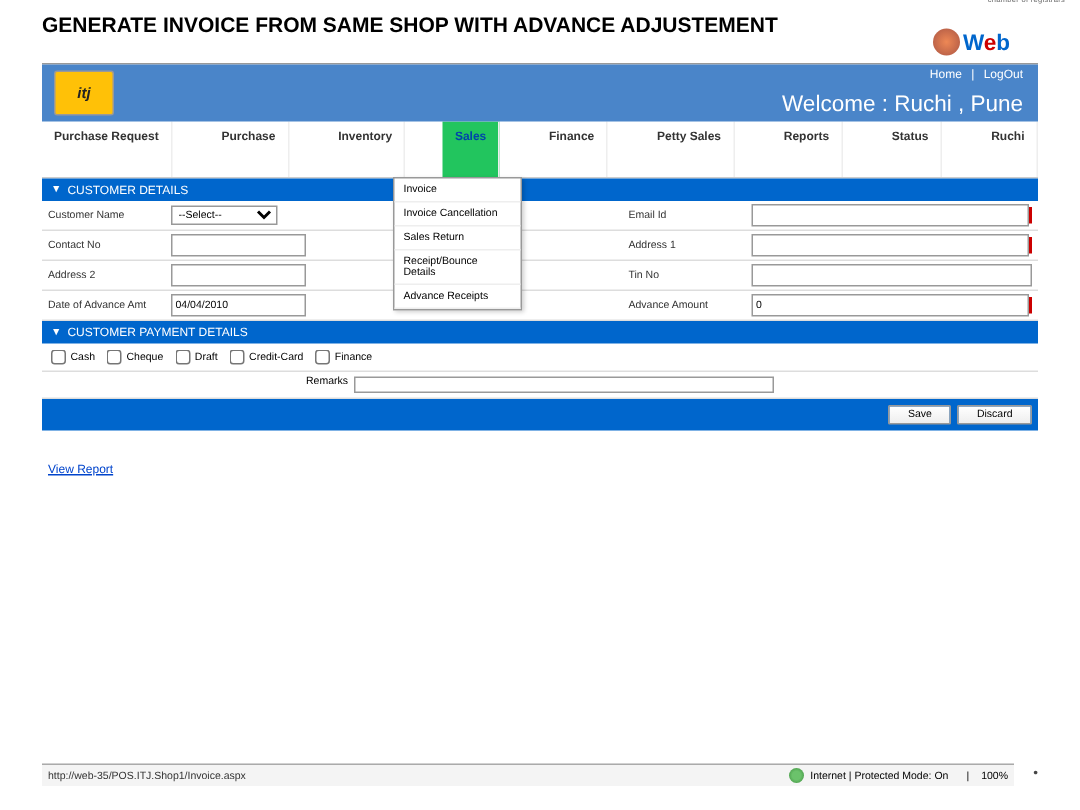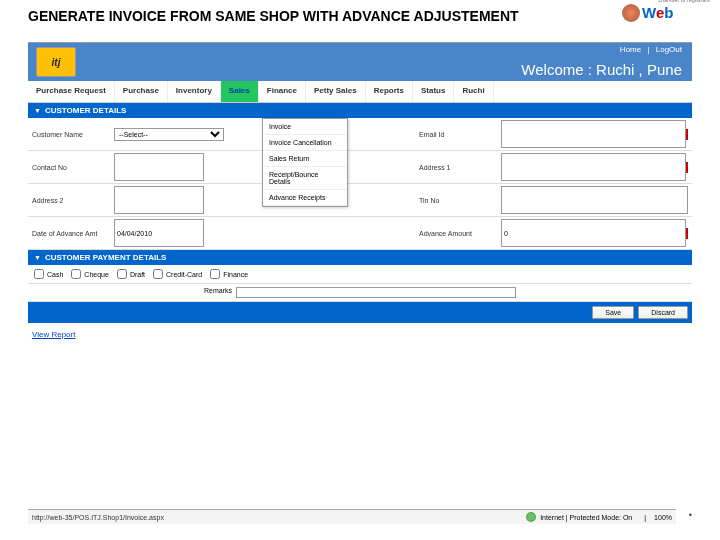--- a/index.html
+++ b/index.html
@@ -1,52 +1,52 @@
 <!DOCTYPE html>
 <html><head>
 <meta charset="utf-8">
 <style>
   * { box-sizing: border-box; margin: 0; padding: 0; }
   body { font-family: Arial, sans-serif; background: #fff; width: 720px; height: 540px; overflow: hidden; font-size: 9px; }
   .page-title { font-weight: bold; font-size: 14px; padding: 8px 28px 18px 28px; color: #000; }
-  .top-right-logo { position: absolute; top: 4px; right: 8px; width: 90px; height: 28px; display: flex; gap: 2px; }
+  .top-right-logo { position: absolute; top: 14px; right: 8px; width: 90px; height: 28px; display: flex; align-items: center; gap: 2px; }
   .logo-globe { width: 18px; height: 18px; background: radial-gradient(circle, #e85, #a54); border-radius: 50%; }
   .logo-web { font-weight: bold; font-size: 15px; }
   .logo-web .w { color: #0066cc; }
   .logo-web .e { color: #cc0000; }
   .logo-web .b { color: #0066cc; }
   .logo-sub { font-size: 5px; color: #666; position: absolute; right: 10px; top: -3px; letter-spacing: 0.2px; }
   .app-frame { border-top: 1px solid #999; margin: 0 28px 0 28px; }
   .banner { height: 38px; background: linear-gradient(#4a85c9, #4a85c9); position: relative; display: flex; align-items: flex-start; }
   .banner-links { position: absolute; right: 10px; top: 2px; color: #fff; font-size: 8px; margin-left: 25px; }
   .banner-links span { margin-left: 4px; }
   .banner-logo { width: 40px; height: 30px; background: #ffc107; margin: 4px 0 0 8px; display: flex; align-items: center; justify-content: center; border: 1px solid #999; border-radius: 2px; overflow: hidden; }
   .banner-logo-text { font-weight: bold; font-size: 10px; color: #222; font-style: italic; }
   .welcome { position: absolute; right: 10px; bottom: 3px; color: #fff; font-size: 15px; }
-  .nav { display: flex; background: #fff; border-bottom: 1px solid #ccc; height: 22px; }
+  .nav { display: flex; background: #fff; border-bottom: 1px solid #ccc; height: 38px; justify-content: space-between; }
   .nav-item { padding: 5px 8px; font-size: 8px; font-weight: bold; color: #333; cursor: pointer; border-right: 1px solid #eee; }
   .nav-item.active { background: #22c55e; color: #0044aa; }
   .dropdown { position: absolute; left: 262px; top: 118px; width: 86px; background: #fff; border: 1px solid #999; z-index: 100; box-shadow: 1px 1px 3px rgba(0,0,0,0.2); }
   .dropdown-item { padding: 4px 6px; font-size: 7px; border-bottom: 1px solid #eee; cursor: pointer; }
-  .section-header { background: #0066cc; color: #fff; padding: 3px 6px; font-size: 8px; font-weight: bold; display: flex; align-items: center; gap: 4px; }
+  .section-header { background: #0066cc; color: #fff; padding: 3px 6px; font-size: 8px; font-weight: normal; display: flex; align-items: center; gap: 4px; }
   .section-header .tri { font-size: 7px; }
   .form-row { display: flex; border-bottom: 1px solid #ddd; min-height: 16px; }
   .form-cell { flex: 1; display: flex; align-items: center; padding: 2px 4px; font-size: 7px; }
   .form-label { color: #333; flex: 0 0 82px; }
-  .form-input { flex: 1; height: 28px; border: 1px solid #999; font-size: 7px; padding: 0 2px; background: #fff; }
-  .form-select { height: 13px; border: 1px solid #999; font-size: 7px; background: #fff; width: 110px; }
+  .form-input { flex: 1; height: 15px; border: 1px solid #999; font-size: 7px; padding: 0 2px; background: #fff; }
+  .form-select { height: 13px; border: 1px solid #999; font-size: 7px; background: #fff; width: 71px; }
   .red-bar { width: 2px; height: 11px; background: #cc0000; margin-left: auto; }
   .checkrow { display: flex; gap: 8px; padding: 4px 6px; border-bottom: 1px solid #ddd; align-items: center; }
   .checkitem { display: flex; align-items: center; gap: 3px; font-size: 7px; }
   .checkitem input { width: 10px; height: 10px; }
   .remarks-row { display: flex; justify-content: center; padding: 3px 0; font-size: 7px; gap: 4px; border-bottom: 1px solid #ddd; }
   .remarks-row input { width: 280px; height: 11px; border: 1px solid #999; }
   .buttons-row { background: #0066cc; padding: 4px; display: flex; justify-content: flex-end; gap: 4px; }
   .btn { background: linear-gradient(#fff,#eee); border: 1px solid #999; padding: 2px 12px; font-size: 7px; cursor: pointer; border-radius: 1px; }
-  .view-report { margin: 6px 4px; }
+  .view-report { margin: 20px 4px; }
   .view-report a { color: #0044cc; font-size: 8px; text-decoration: underline; cursor: pointer; }
   .status-bar { position: absolute; bottom: 16px; left: 28px; right: 44px; height: 15px; border-top: 1px solid #aaa; display: flex; align-items: center; padding: 0 4px; font-size: 7px; background: #f4f4f4; }
   .status-url { flex: 1; color: #333; }
   .status-right { display: flex; align-items: center; gap: 4px; }
   .status-icon { width: 10px; height: 10px; display: inline-block; }
   .globe-icon { background: radial-gradient(circle, #6bc26b 40%, #3a8a3a); border-radius: 50%; }
   .dots { position: absolute; bottom: 20px; right: 28px; font-size: 9px; color: #444; }
 </style>
 </head>
 <body>

